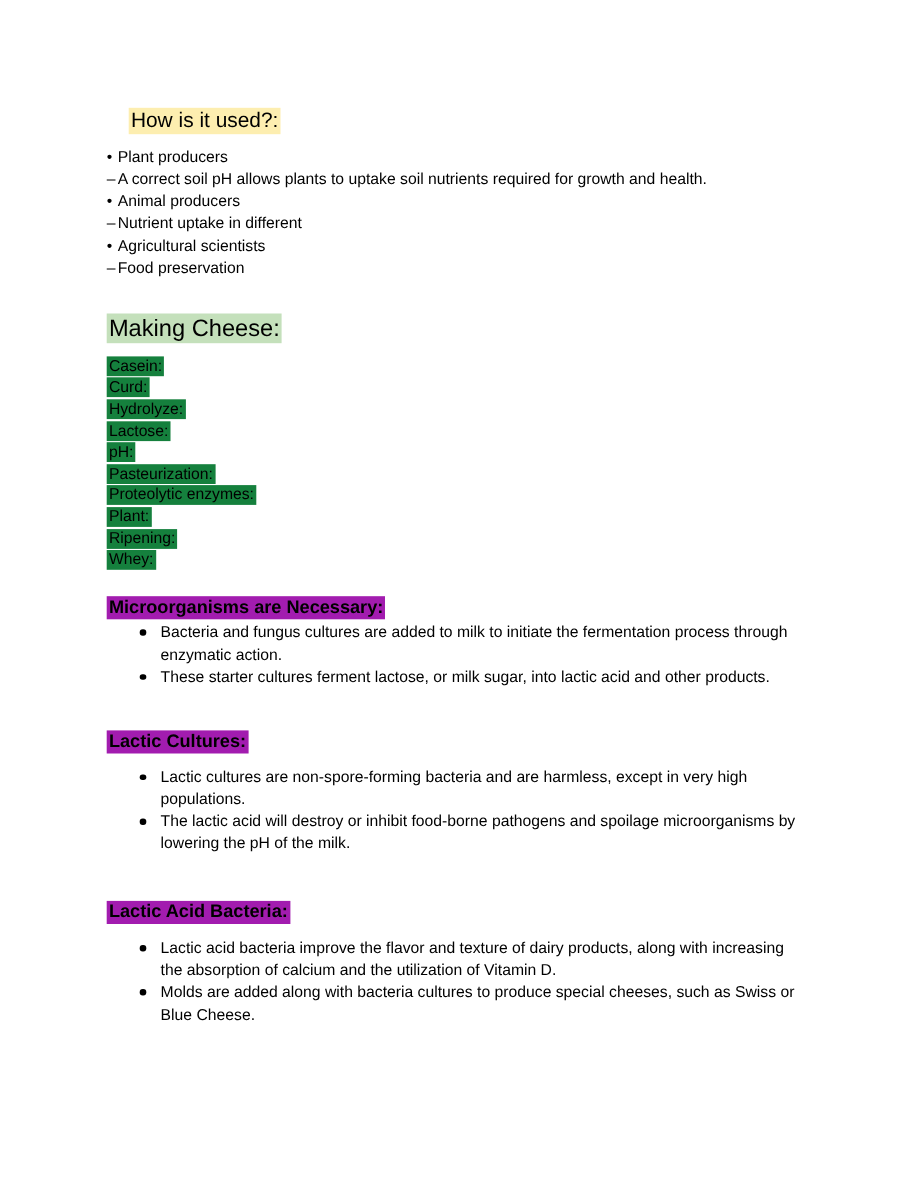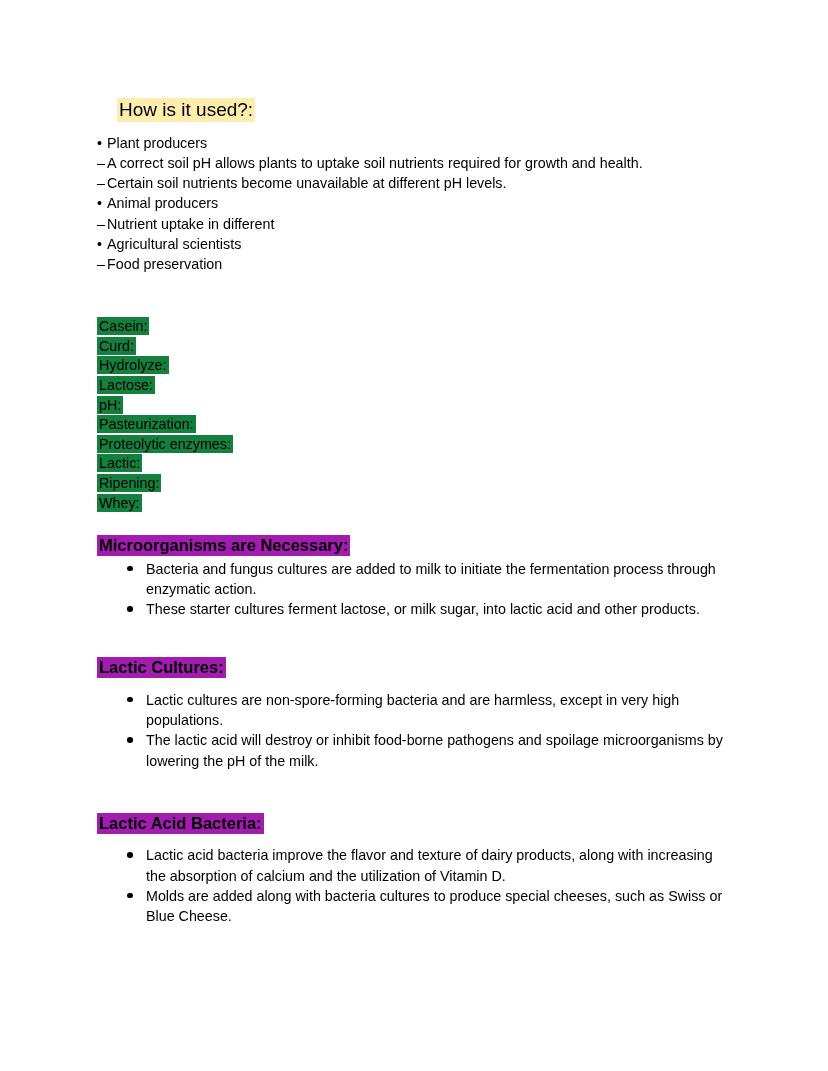--- a/index.html
+++ b/index.html
@@ -113,39 +113,39 @@
 <body>
 
 <div class="page">
 
   <h2 class="heading h-yellow"><span class="hl">How is it used?:</span></h2>
   <div class="sp-after-h-yellow"></div>
 
   <ul class="flat-list">
     <li><span class="mk">•</span><span>Plant producers</span></li>
     <li><span class="mk">–</span><span>A correct soil pH allows plants to uptake soil nutrients required for growth and health.</span></li>
-    <li><span class="mk">–</span><span>Certain soil nutrients become unavailable at different pH levels.</span></li>
     <li><span class="mk">•</span><span>Animal producers</span></li>
     <li><span class="mk">–</span><span>Nutrient uptake in different</span></li>
     <li><span class="mk">•</span><span>Agricultural scientists</span></li>
     <li><span class="mk">–</span><span>Food preservation</span></li>
   </ul>
   <div class="sp-after-top-list"></div>
 
+  <h2 class="heading h-green"><span class="hl">Making Cheese:</span></h2>
   <div class="sp-after-h-green"></div>
 
   <ul class="vocab">
     <li><span class="hl">Casein:</span></li>
     <li><span class="hl">Curd:</span></li>
     <li><span class="hl">Hydrolyze:</span></li>
     <li><span class="hl">Lactose:</span></li>
     <li><span class="hl">pH:</span></li>
     <li><span class="hl">Pasteurization:</span></li>
     <li><span class="hl">Proteolytic enzymes:</span></li>
-    <li><span class="hl">Lactic:</span></li>
+    <li><span class="hl">Plant:</span></li>
     <li><span class="hl">Ripening:</span></li>
     <li><span class="hl">Whey:</span></li>
   </ul>
   <div class="sp-after-vocab"></div>
 
   <h2 class="heading h-peach"><span class="hl">Microorganisms are Necessary:</span></h2>
   <div class="sp-after-h-peach"></div>
 
   <ul class="dot-list">
     <li>Bacteria and fungus cultures are added to milk to initiate the fermentation process through enzymatic action.</li>

